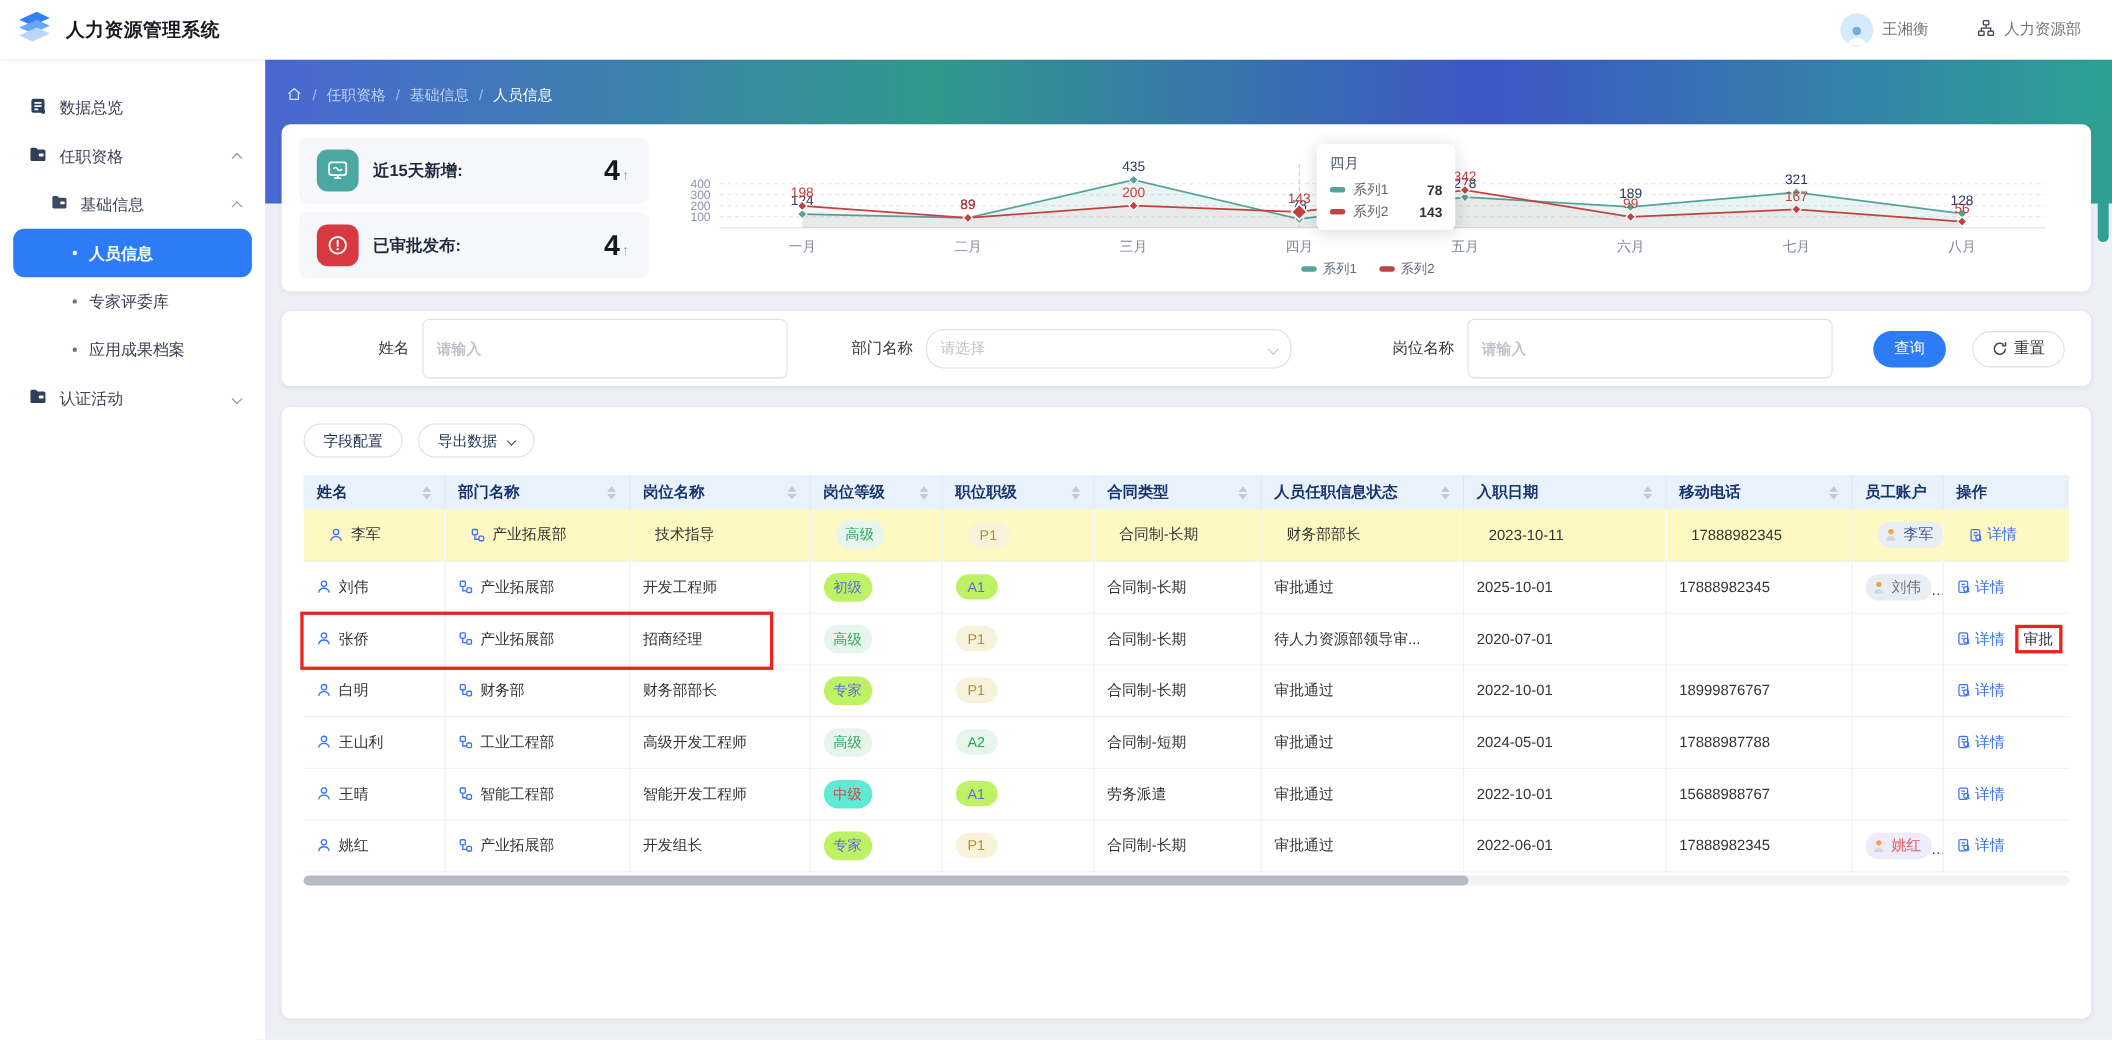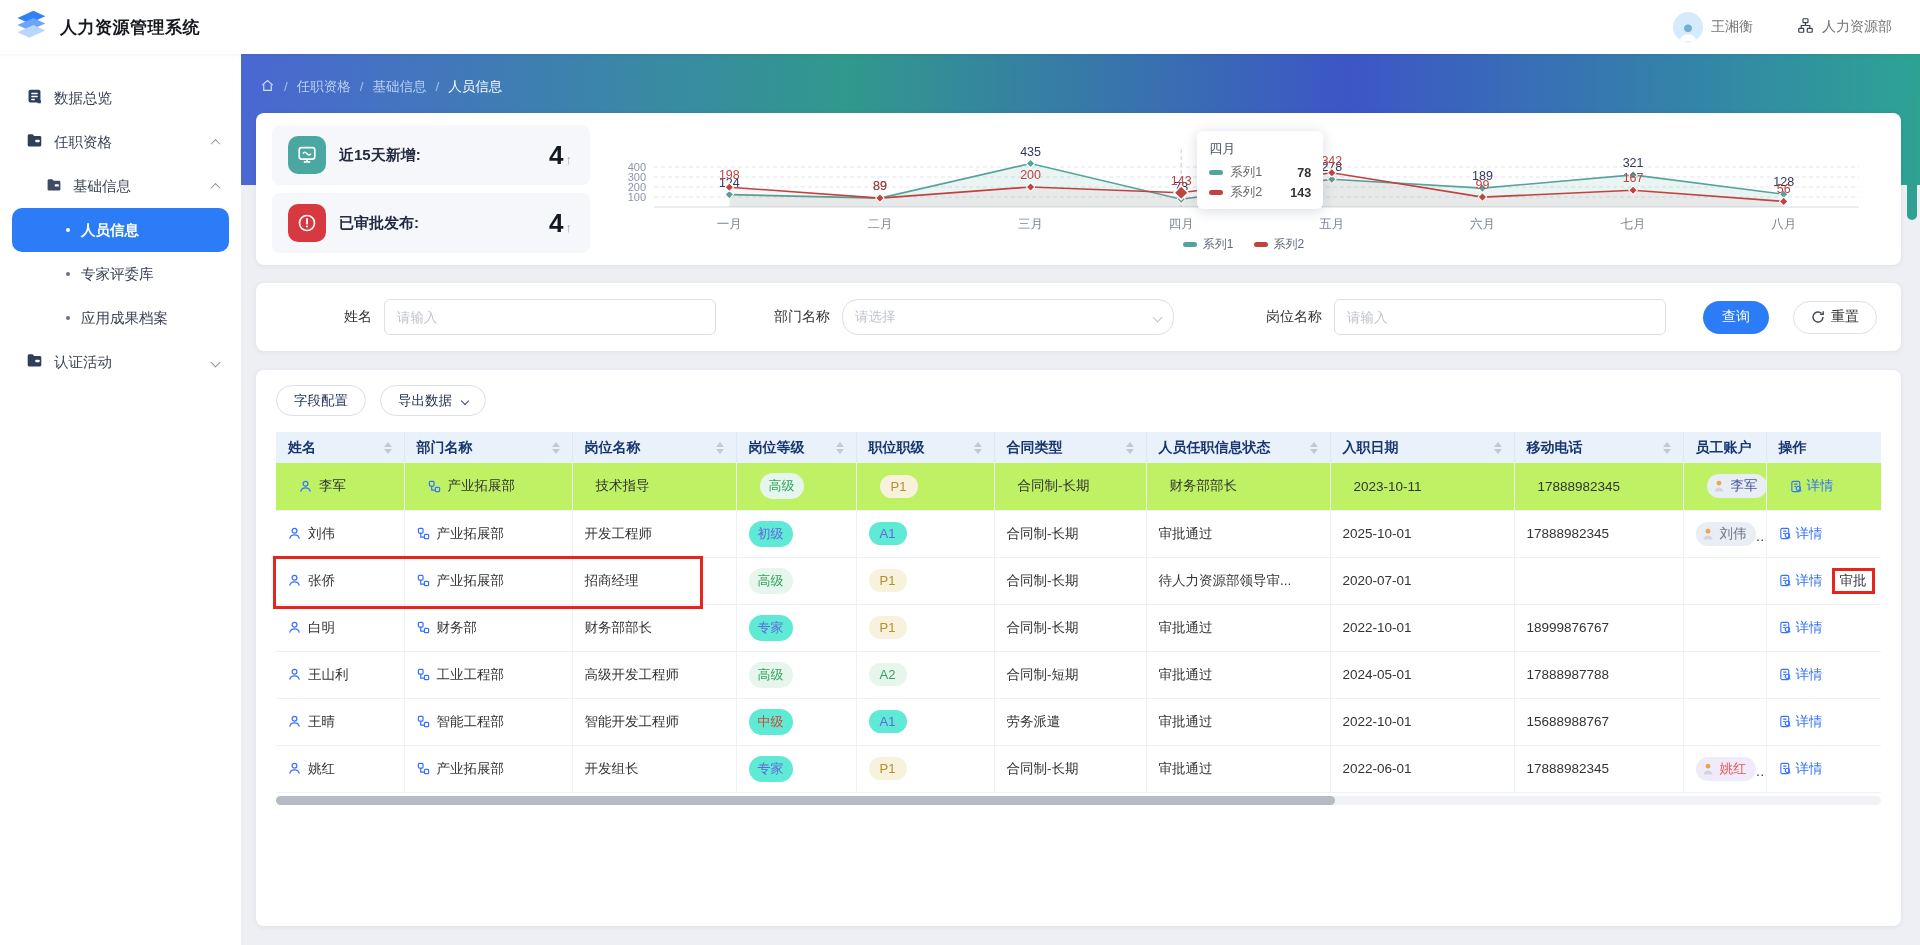--- a/index.html
+++ b/index.html
@@ -57,22 +57,22 @@
   .chart-tooltip{ position:absolute; width:126px; background:#fff; border-radius:6px; padding:9px 12px 8px;
     box-shadow:0 2px 14px rgba(20,30,60,.16); z-index:4; }
   .tt-title{ font-size:13px; color:#4a5568; margin-bottom:6px; }
   .tt-row{ display:flex; align-items:center; gap:7px; font-size:12.5px; color:#666; margin-top:3px; }
   .tt-val{ margin-left:auto; color:#333; font-weight:bold; }
 
   
   .search-card{ margin-top:18px; height:68px; display:flex; align-items:center; padding:0 24px 0 88px; gap:0; }
   .f-group{ display:flex; align-items:center; gap:12px; }
   .f-label{ font-size:14px; color:#333; white-space:nowrap; }
-  .f-input{ width:332px; height:36px; border:1px solid #dcdfe6; border-radius:6px; padding:0 12px; font-size:13.5px;
-    color:#333; outline:none; font-family:inherit; }
+  .f-input{ width:332px; height:54px; border:1px solid #dcdfe6; border-radius:6px; padding:0 12px; font-size:13.5px;
+    color:#333; outline:none; font-family:inherit;font-weight:bold; }
   .f-input::placeholder{ color:#c0c4cc; }
   .f-select{ width:332px; height:36px; border:1px solid #dcdfe6; border-radius:16px; padding:0 12px; display:flex;
     align-items:center; color:#c0c4cc; font-size:13.5px; cursor:pointer; }
   .f-select .chev{ border-color:#c0c4cc; }
   .gap1{ width:58px; } .gap2{ width:92px; } .gap3{ width:10px; }
   .btn{ height:33px; border-radius:17px; display:inline-flex; align-items:center; justify-content:center;
     font-size:14px; cursor:pointer; user-select:none; }
   .btn-primary{ background:#2b7cf6; color:#fff; width:66px; }
   .btn-plain{ background:#fff; border:1px solid #dcdfe6; color:#333; padding:0 17px; gap:6px; margin-left:24px; }
 
@@ -88,25 +88,25 @@
   th{ height:31px; background:#e9f1fb; color:#17356e; font-size:14px; font-weight:bold; text-align:left;
     padding:0 12px; border-right:1px solid #dde8f5; }
   th:last-child{ border-right:none; }
   .th-in{ display:flex; align-items:center; }
   .sort{ display:inline-flex; flex-direction:column; gap:2px; margin-left:auto; padding-left:6px; cursor:pointer; }
   .s-up{ width:0; height:0; border-left:4px solid transparent; border-right:4px solid transparent; border-bottom:5px solid #c3c8d2; }
   .s-dn{ width:0; height:0; border-left:4px solid transparent; border-right:4px solid transparent; border-top:5px solid #c3c8d2; }
   td{ height:47px; padding:0 12px; font-size:13.5px; color:#333; border-bottom:1px solid #eef1f6;
     border-right:1px solid #eef1f6; white-space:nowrap; overflow:hidden; text-overflow:ellipsis; background:#fff; }
   td:last-child{ border-right:none; }
-  tr.hl td{ background:#bef264;padding-left:23px; }
+  tr.hl td{ background:#fef9c3;padding-left:23px; }
   .cflex{ display:flex; align-items:center; gap:7px; }
   .badge{ display:inline-block; min-width:38px; text-align:center; padding:4px 9px; border-radius:14px; font-size:13px; }
   .badge.green{ color:#2fa35c; background:#e6f6ec; }
-  .badge.purple{ color:#6468df; background:#5eead4; }
+  .badge.purple{ color:#6468df; background:#bef264; }
   .badge.gold{ color:#b58f2c; background:#f8f1dc; }
   .badge.red{ color:#cd4a32; background:#5eead4; }
   .acct{ display:inline-flex; align-items:center; gap:5px; padding:3px 9px 3px 5px; border-radius:13px; background:#e9edf4; }
   .acct.navy span{ color:#47569a; } .acct.gray span{ color:#6e7582; }
   .acct.red{ background:#f0ebfa; } .acct.red span{ color:#df5a56; }
   td.op{ box-shadow:-9px 0 9px -7px rgba(31,41,61,.16); }
   .ops{ display:flex; align-items:center; gap:9px; }
   .link{ color:#3672fa; display:inline-flex; align-items:center; gap:4px; cursor:pointer; }
   .approve{ color:#2f3542; cursor:pointer; border:3px solid #e8251c; padding:1px 5px; }
   .row-anno{ position:absolute; top:124px; left:-3px; width:430px; height:53px; border:3px solid #e8251c;

